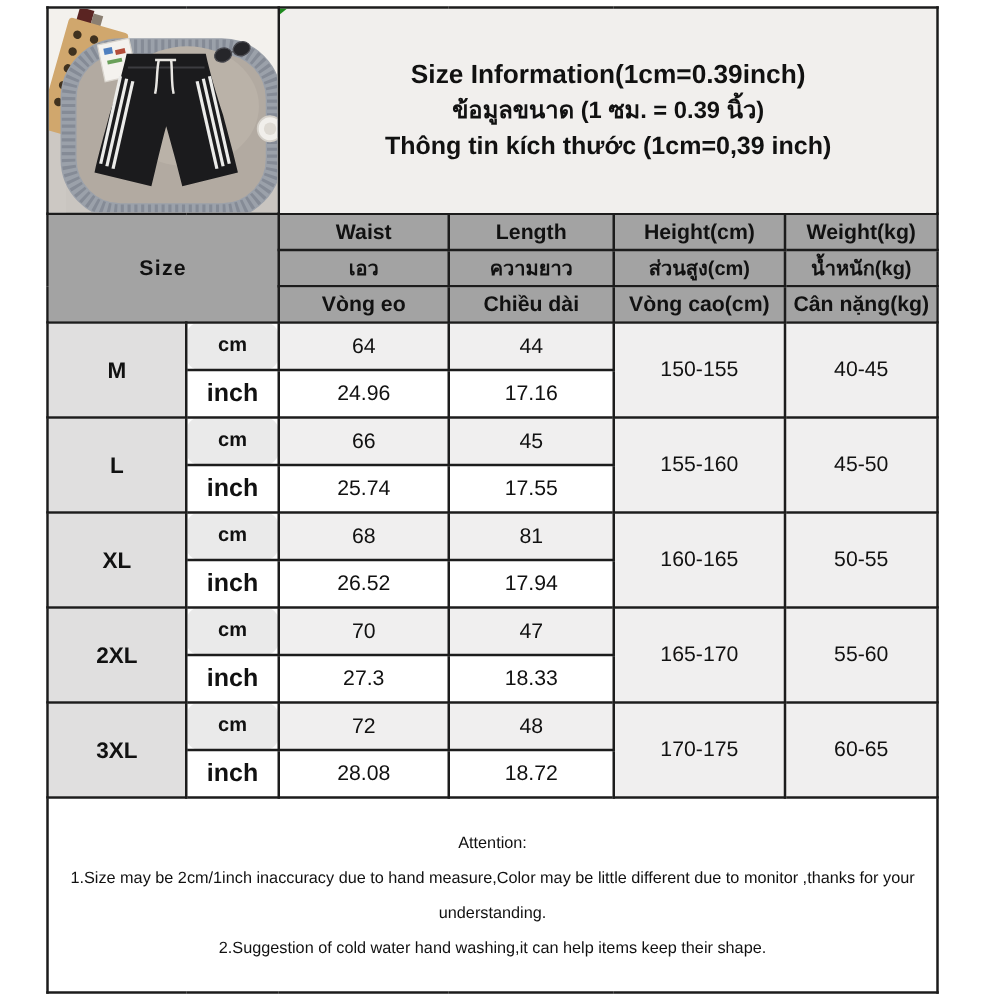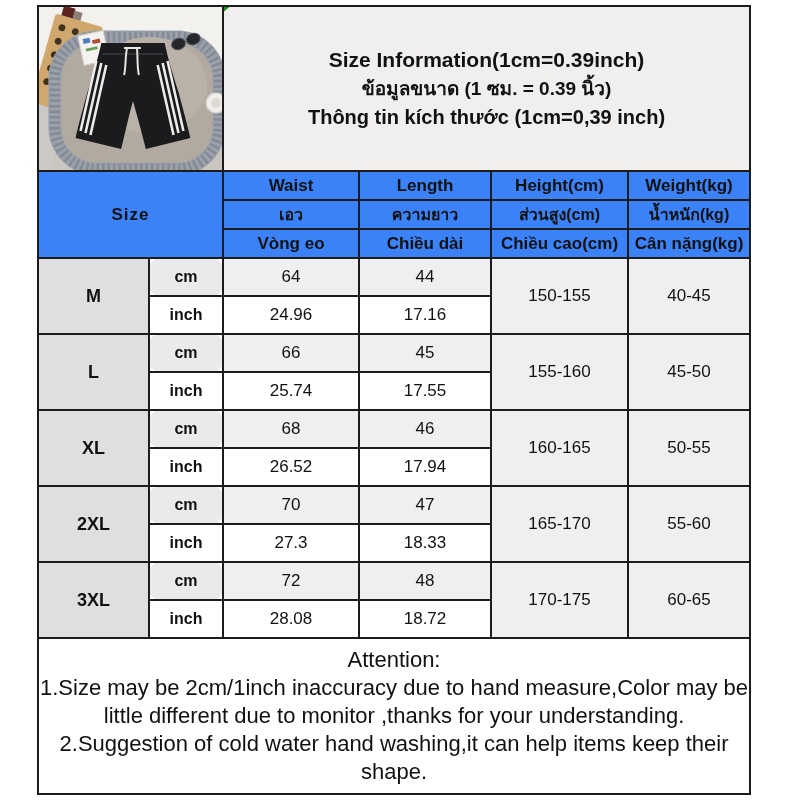--- a/index.html
+++ b/index.html
@@ -29,37 +29,37 @@
   .title-line1{font-size:21px;line-height:29px;}
   .title-line2{font-size:19px;line-height:29px;}
   .title-line3{font-size:20px;line-height:29px;}
   .corner-flag{
     position:absolute;top:-6px;left:-2px;width:15px;height:12px;
     background:#1f8b1f;
     clip-path:polygon(0 0,100% 0,0 100%);
   }
   
   tr.hdr{height:29px;}
-  tr.hdr td{background:#3b82f6;font-weight:bold;font-size:17px;}
+  tr.hdr td{background:#a3a3a3;font-weight:bold;font-size:17px;}
   td.size-head{
     background:#e2e1e0;font-weight:bold;font-size:34px;letter-spacing:1px;
   }
   tr.hdr td.th-lang{font-size:16px;margin-left:35px;}
   
   tr.datarow{height:38px;}
   td.size-label{background:#e0dfdf;font-weight:bold;font-size:18px;}
   td.unit-cm{background:#eaeaea;font-weight:bold;font-size:16px;border-radius:11px;}
-  td.unit-inch{background:#ffffff;font-weight:bold;font-size:16px;}
+  td.unit-inch{background:#ffffff;font-weight:bold;font-size:20px;}
   td.val-cm{background:#f0efef;font-size:17px;margin-top:31px;}
   td.val-inch{background:#ffffff;font-size:17px;}
   td.val-merged{background:#f0efef;font-size:17px;margin-top:39px;}
   
   td.attention-cell{
     background:#ffffff;text-align:left;vertical-align:top;
-    padding:6px 8px 0 8px;font-size:22px;line-height:28px;
+    padding:6px 8px 0 8px;font-size:13px;line-height:28px;
   }
 </style>
 </head>
 <body>
 
 <div class="sheet">
 <table class="sizechart">
   <colgroup>
     <col style="width:111px">
         <col style="width:74px">
@@ -164,21 +164,21 @@
   </tr>
   <tr class="hdr">
     <td class="th-lang">เอว</td>
     <td class="th-lang">ความยาว</td>
     <td class="th-lang">ส่วนสูง(cm)</td>
     <td class="th-lang">น้ำหนัก(kg)</td>
   </tr>
   <tr class="hdr">
     <td>Vòng eo</td>
     <td>Chiều dài</td>
-    <td>Chiều cao(cm)</td>
+    <td>Vòng cao(cm)</td>
     <td>Cân nặng(kg)</td>
   </tr>
 
   <tr class="datarow">
     <td rowspan="2" class="size-label">M</td>
     <td class="unit-cm">cm</td>
     <td class="val-cm">64</td>
     <td class="val-cm">44</td>
     <td rowspan="2" class="val-merged">150-155</td>
     <td rowspan="2" class="val-merged">40-45</td>
@@ -200,21 +200,21 @@
   <tr class="datarow">
     <td class="unit-inch">inch</td>
     <td class="val-inch">25.74</td>
     <td class="val-inch">17.55</td>
   </tr>
 
   <tr class="datarow">
     <td rowspan="2" class="size-label">XL</td>
     <td class="unit-cm">cm</td>
     <td class="val-cm">68</td>
-    <td class="val-cm">46</td>
+    <td class="val-cm">81</td>
     <td rowspan="2" class="val-merged">160-165</td>
     <td rowspan="2" class="val-merged">50-55</td>
   </tr>
   <tr class="datarow">
     <td class="unit-inch">inch</td>
     <td class="val-inch">26.52</td>
     <td class="val-inch">17.94</td>
   </tr>
 
   <tr class="datarow">

